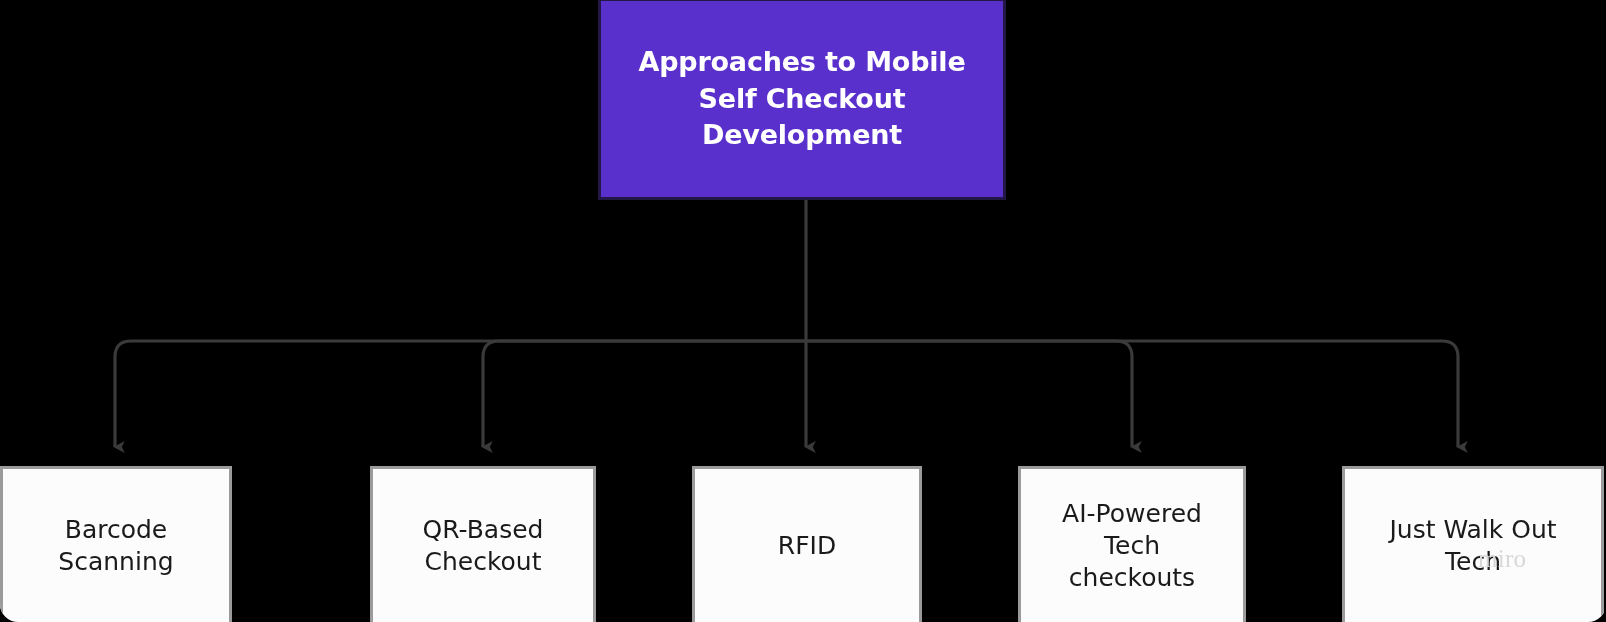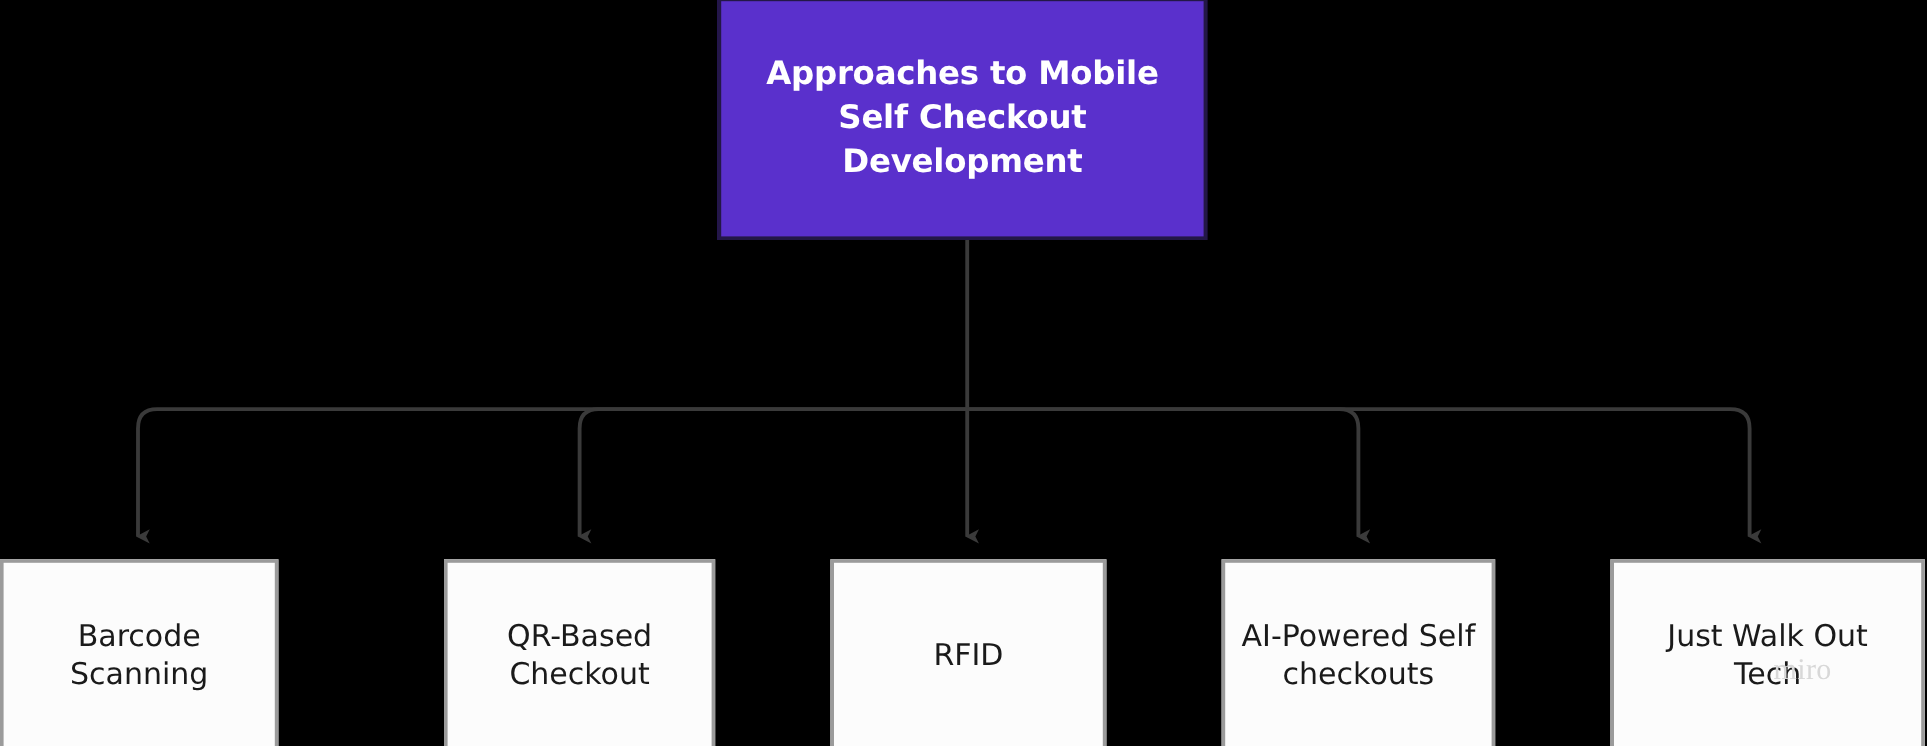--- a/index.html
+++ b/index.html
@@ -9,20 +9,21 @@
   }
   body {
     font-family: "DejaVu Sans", sans-serif;
   }
   #canvas {
     position: relative;
     width: 1606px;
     height: 622px;
     background: #000000;
     overflow: hidden;
+    border-radius: 18px;
   }
   #edges {
     position: absolute;
     left: 0;
     top: 0;
     width: 1606px;
     height: 622px;
     pointer-events: none;
   }
   .node {
@@ -113,21 +114,21 @@
   <div class="node node-leaf leaf-1">
     <span class="node-label">QR-Based
 Checkout</span>
   </div>
 
   <div class="node node-leaf leaf-2">
     <span class="node-label">RFID</span>
   </div>
 
   <div class="node node-leaf leaf-3">
-    <span class="node-label">AI-Powered Self
+    <span class="node-label">AI-Powered Tech
 checkouts</span>
   </div>
 
   <div class="node node-leaf leaf-4">
     <span class="node-label">Just Walk Out
 Tech</span>
   </div>
 
   <div class="watermark">miro</div>
 

